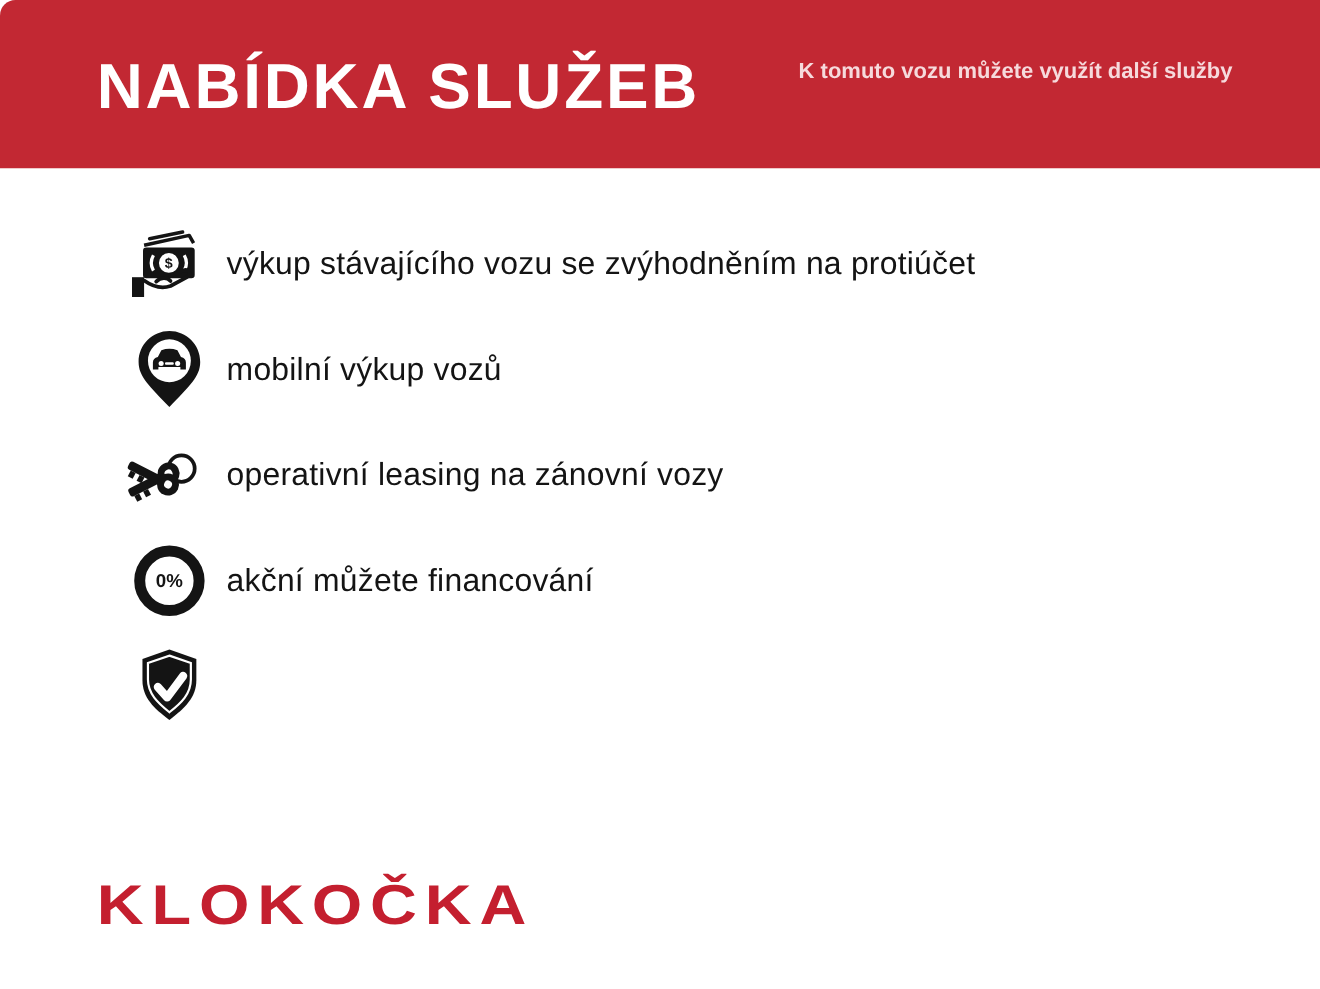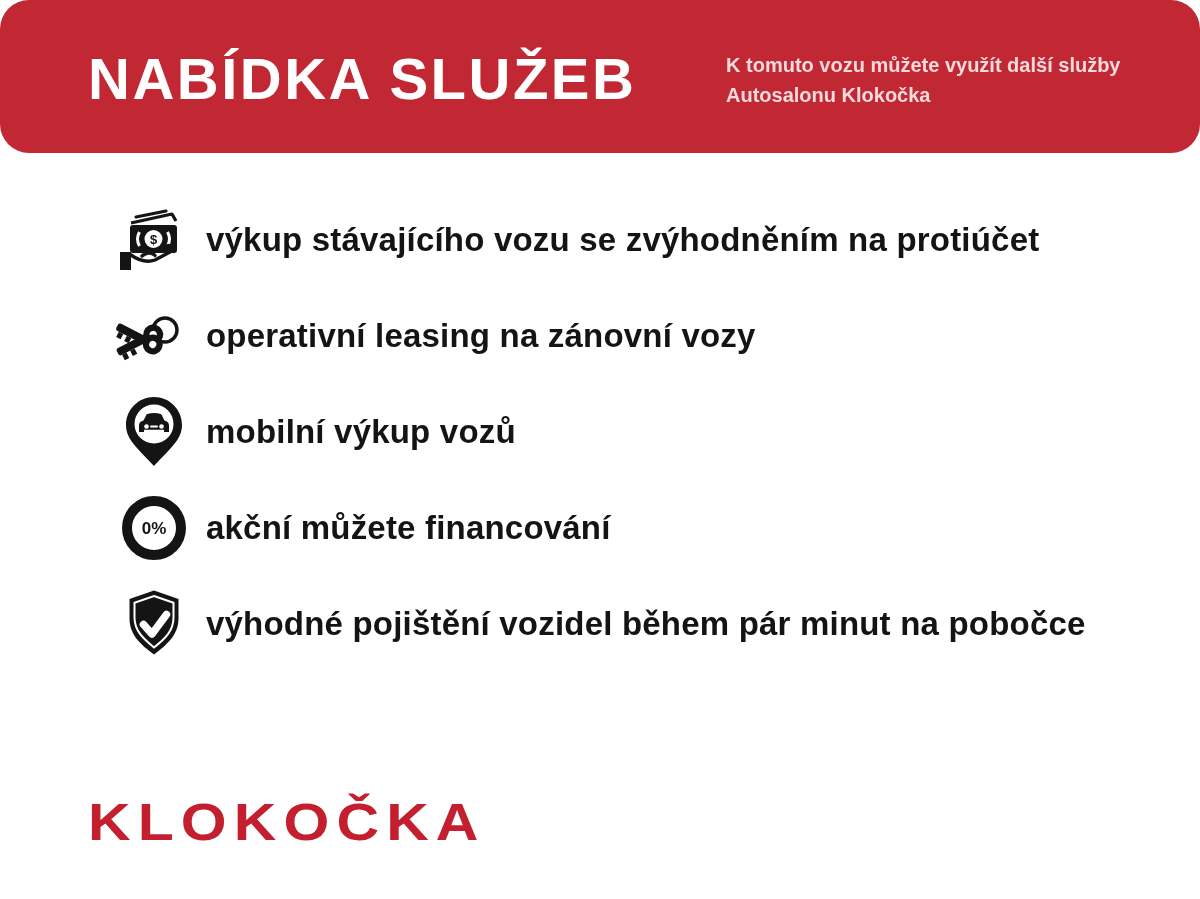--- a/index.html
+++ b/index.html
@@ -15,21 +15,20 @@
   }
 
   
   .banner {
     position: absolute;
     top: 0; left: 0;
     width: 1200px;
     height: 153px;
     background: #c22833;
     border-top-left-radius: 14px;
-    border-radius: 29px;
   }
   .banner-title {
     position: absolute;
     left: 88px;
     top: 50px;
     color: #ffffff;
     font-size: 58px;
     font-weight: 700;
     letter-spacing: 2.5px;
     white-space: nowrap;
@@ -37,20 +36,21 @@
   }
   .banner-subtitle {
     position: absolute;
     left: 726px;
     top: 50px;
     color: #f6dadc;
     font-size: 20px;
     font-weight: 700;
     line-height: 30px;
     white-space: nowrap;
+    text-align: right;
   }
 
   
   .services {
     position: absolute;
     top: 153px;
     left: 0;
     width: 1200px;
   }
   .service-row {
@@ -65,22 +65,22 @@
     height: 72px;
     flex: 0 0 72px;
     display: flex;
     align-items: center;
     justify-content: center;
     position: relative;
   }
   .icon-box svg { overflow: visible; display: block; }
   .service-label {
     margin-left: 16px;
-    font-size: 33px;
-    font-weight: 700;
+    font-size: 29px;
+    font-weight: 400;
     color: #141414;
     white-space: nowrap;
     letter-spacing: 0.2px;
   }
 
   
   .footer-logo {
     position: absolute;
     left: 88px;
     top: 798px;
@@ -96,21 +96,20 @@
 </style>
 </head>
 <body>
 
 <div class="page">
 
   <div class="banner">
     <div class="banner-title">NABÍDKA SLUŽEB</div>
     <div class="banner-subtitle">
       <div>K tomuto vozu můžete využít další služby</div>
-      <div>Autosalonu Klokočka</div>
     </div>
   </div>
 
   <div class="services">
 
     <div class="service-row">
       <span class="icon-box">
         <svg width="72" height="72" viewBox="0 0 72 72">
           <path d="M13,19 L54,10 L58,17" fill="none" stroke="#141414" stroke-width="3.2" stroke-linejoin="round"></path>
           <path d="M18,13 L48,7" fill="none" stroke="#141414" stroke-width="3.2" stroke-linecap="round"></path>
@@ -118,20 +117,34 @@
           <circle cx="35.5" cy="35" r="9" fill="#ffffff"></circle>
           <text x="35.5" y="40" font-size="13" font-weight="bold" text-anchor="middle" fill="#141414" font-family="Liberation Sans, sans-serif">$</text>
           <path d="M21.5,28 q-4,7 0,14" fill="none" stroke="#ffffff" stroke-width="3"></path>
           <path d="M49.5,28 q4,7 0,14" fill="none" stroke="#ffffff" stroke-width="3"></path>
           <path d="M2,48 h11 v18 h-11 z" fill="#141414"></path>
           <path d="M13,51 c7,5 15,8 24,5 l15,-8 c4.5,-2.5 1.5,-8 -3.5,-6 l-12,5" fill="none" stroke="#141414" stroke-width="3.4" stroke-linejoin="round" stroke-linecap="round"></path>
           <path d="M24,52 c4,-4 10,-4 13,-0.5" fill="none" stroke="#141414" stroke-width="3.4" stroke-linecap="round"></path>
         </svg>
       </span>
       <span class="service-label">výkup stávajícího vozu se zvýhodněním na protiúčet</span>
+    </div>
+
+    <div class="service-row">
+      <span class="icon-box">
+        <svg width="72" height="82" viewBox="0 0 72 82" style="margin-top:8px">
+          <path d="M36,2 C20.5,2 8,14.5 8,30 c0,13.5 10,22 28,41 18,-19 28,-27.5 28,-41 C64,14.5 51.5,2 36,2 z" fill="#141414"></path>
+          <circle cx="36" cy="29" r="19.5" fill="#ffffff"></circle>
+          <path d="M25.5,25.5 l3.2,-6.2 q7.3,-2.6 14.6,0 l3.2,6.2 q4.5,1 4.5,5 v6.5 h-5 v-2.3 h-20 v2.3 h-5 V30.5 q0,-4 4.5,-5 z" fill="#141414"></path>
+          <circle cx="28.5" cy="31.5" r="2.3" fill="#ffffff"></circle>
+          <circle cx="43.5" cy="31.5" r="2.3" fill="#ffffff"></circle>
+          <rect x="32" y="30.4" width="8" height="2.2" rx="1" fill="#ffffff"></rect>
+        </svg>
+      </span>
+      <span class="service-label">mobilní výkup vozů</span>
     </div>
 
     <div class="service-row">
       <span class="icon-box">
         <svg width="86" height="72" viewBox="0 0 86 72" style="margin-left:-12px">
           <circle cx="60" cy="30" r="12" fill="none" stroke="#141414" stroke-width="3.4"></circle>
           <g transform="rotate(-27 48 34)">
             <rect x="8" y="30.5" width="34" height="8" rx="2.5" fill="#141414"></rect>
             <rect x="11" y="38.5" width="5" height="6" fill="#141414"></rect>
             <rect x="20" y="38.5" width="5" height="6" fill="#141414"></rect>
@@ -145,51 +158,36 @@
             <circle cx="48" cy="44.5" r="10" fill="#141414"></circle>
             <circle cx="48" cy="44.5" r="3.6" fill="#ffffff"></circle>
           </g>
         </svg>
       </span>
       <span class="service-label">operativní leasing na zánovní vozy</span>
     </div>
 
     <div class="service-row">
       <span class="icon-box">
-        <svg width="72" height="82" viewBox="0 0 72 82" style="margin-top:8px">
-          <path d="M36,2 C20.5,2 8,14.5 8,30 c0,13.5 10,22 28,41 18,-19 28,-27.5 28,-41 C64,14.5 51.5,2 36,2 z" fill="#141414"></path>
-          <circle cx="36" cy="29" r="19.5" fill="#ffffff"></circle>
-          <path d="M25.5,25.5 l3.2,-6.2 q7.3,-2.6 14.6,0 l3.2,6.2 q4.5,1 4.5,5 v6.5 h-5 v-2.3 h-20 v2.3 h-5 V30.5 q0,-4 4.5,-5 z" fill="#141414"></path>
-          <circle cx="28.5" cy="31.5" r="2.3" fill="#ffffff"></circle>
-          <circle cx="43.5" cy="31.5" r="2.3" fill="#ffffff"></circle>
-          <rect x="32" y="30.4" width="8" height="2.2" rx="1" fill="#ffffff"></rect>
-        </svg>
-      </span>
-      <span class="service-label">mobilní výkup vozů</span>
-    </div>
-
-    <div class="service-row">
-      <span class="icon-box">
         <svg width="72" height="72" viewBox="0 0 72 72">
           <circle cx="36" cy="36" r="27" fill="none" stroke="#141414" stroke-width="10"></circle>
           <text x="36" y="42" font-size="17" font-weight="bold" text-anchor="middle" fill="#141414" font-family="Liberation Sans, sans-serif">0%</text>
         </svg>
       </span>
       <span class="service-label">akční můžete financování</span>
     </div>
 
 
     <div class="service-row">
       <span class="icon-box">
         <svg width="72" height="72" viewBox="0 0 72 72">
           <path d="M36,2.5 L60.5,11 v19.5 c0,15.5 -10.5,25.5 -24.5,36 C21.5,56 11.5,46 11.5,30.5 V11 z" fill="#141414"></path>
           <path d="M36,8 L55.5,14.8 v15 c0,12.8 -8.3,21 -19.5,29.7 C25.3,50.8 16.5,42.6 16.5,29.8 v-15 z" fill="none" stroke="#ffffff" stroke-width="2"></path>
           <path d="M25.5,36.5 l8.5,9.5 l14.5,-19.5" fill="none" stroke="#ffffff" stroke-width="7.5" stroke-linecap="round" stroke-linejoin="round"></path>
         </svg>
       </span>
-      <span class="service-label">výhodné pojištění vozidel během pár minut na pobočce</span>
     </div>
 
   </div>
 
   <div class="footer-logo">KLOKOČKA</div>
 
 </div>
 
 </body></html>

